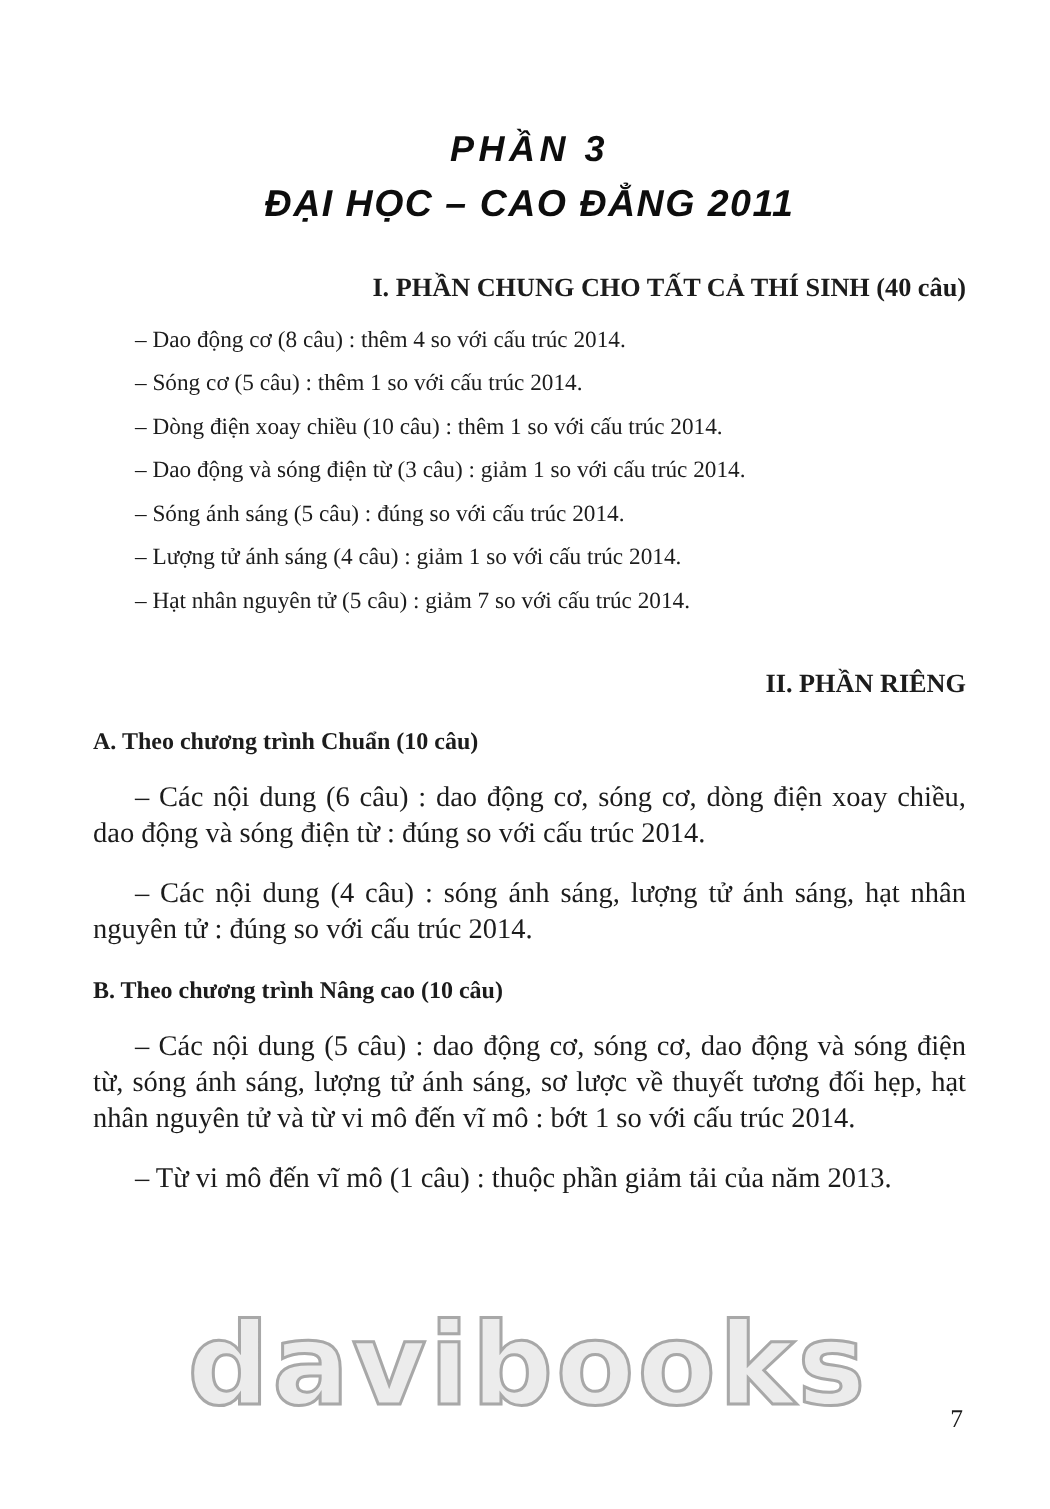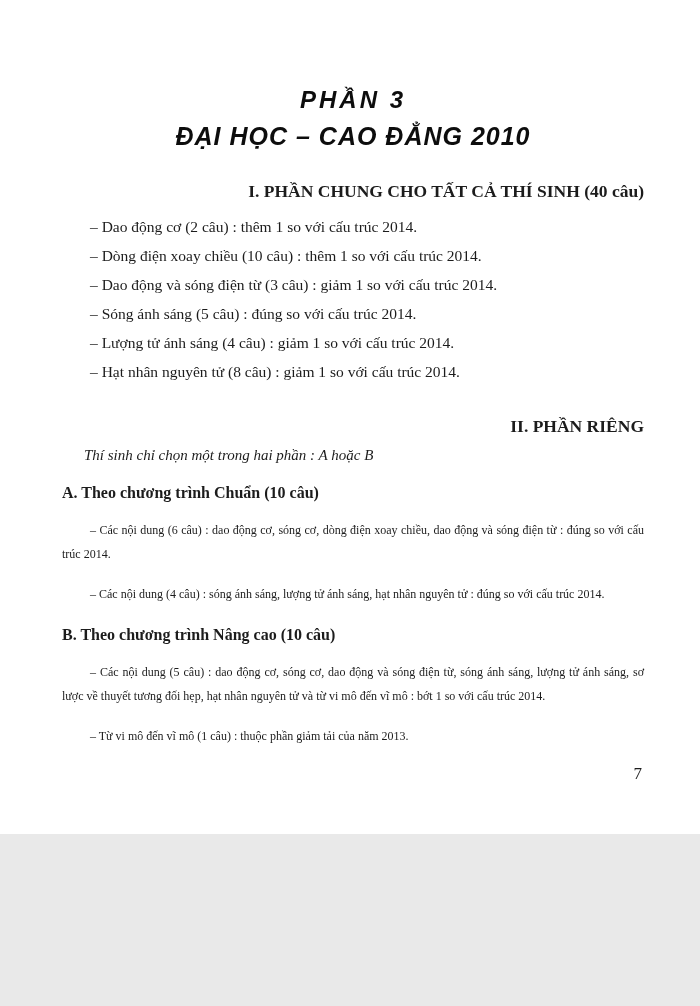--- a/index.html
+++ b/index.html
@@ -1,18 +1,18 @@
 <!DOCTYPE html>
 <html><head>
 <meta charset="utf-8">
 <style>
   html,body { margin:0; padding:0; background:#e9e9e9; }
   .page {
     position:relative;
-    width:700px; height:834px;
+    width:700px; height:1006px;
     margin:0 auto;
     background:#ffffff;
     font-family:"Liberation Serif", serif;
     color:#1c1c1c;
     overflow:hidden;
     box-shadow:0 0 4px rgba(0,0,0,.15);
   }
   .content { position:absolute; top:0; left:0; right:0; padding:86px 56px 0 62px; }
 
   .title-block {
@@ -39,21 +39,21 @@
   }
   .item {
     margin:0;
     text-indent:28px;
     font-size:15.5px;
     line-height:29px;
   }
   .para {
     margin:16px 0 8px 0;
     text-indent:28px;
-    font-size:12px;
+    font-size:19px;
     line-height:24px;
     text-align:justify;
   }
   .note {
     font-style:italic;
     font-size:15px;
     margin:10px 0 4px 0;
     padding-left:22px;
   }
 
@@ -91,33 +91,33 @@
   }
 </style>
 </head>
 <body>
 
 <div class="page">
   <div class="content">
 
     <div class="title-block">
       <div class="title-line1">PHẦN 3</div>
-      <div class="title-line3">ĐẠI HỌC – CAO ĐẲNG 2010</div>
+      <div class="title-line3">ĐẠI HỌC – CAO ĐẲNG 2011</div>
     </div>
 
     <div class="section-heading">I. PHẦN CHUNG CHO TẤT CẢ THÍ SINH (40 câu)</div>
-    <p class="item">– Dao động cơ (2 câu) : thêm 1 so với cấu trúc 2014.</p>
+    <p class="item">– Dao động cơ (8 câu) : thêm 4 so với cấu trúc 2014.</p>
+    <p class="item">– Sóng cơ (5 câu) : thêm 1 so với cấu trúc 2014.</p>
     <p class="item">– Dòng điện xoay chiều (10 câu) : thêm 1 so với cấu trúc 2014.</p>
     <p class="item">– Dao động và sóng điện từ (3 câu) : giảm 1 so với cấu trúc 2014.</p>
     <p class="item">– Sóng ánh sáng (5 câu) : đúng so với cấu trúc 2014.</p>
     <p class="item">– Lượng tử ánh sáng (4 câu) : giảm 1 so với cấu trúc 2014.</p>
-    <p class="item">– Hạt nhân nguyên tử (8 câu) : giảm 1 so với cấu trúc 2014.</p>
+    <p class="item">– Hạt nhân nguyên tử (5 câu) : giảm 7 so với cấu trúc 2014.</p>
 
     <div class="section-heading">II. PHẦN RIÊNG</div>
-    <p class="note">Thí sinh chỉ chọn một trong hai phần : A hoặc B</p>
 
     <div class="sub-heading">A. Theo chương trình Chuẩn (10 câu)</div>
     <p class="para">– Các nội dung (6 câu) : dao động cơ, sóng cơ, dòng điện xoay chiều, dao động và sóng điện từ : đúng so với cấu trúc 2014.</p>
     <p class="para">– Các nội dung (4 câu) : sóng ánh sáng, lượng tử ánh sáng, hạt nhân nguyên tử : đúng so với cấu trúc 2014.</p>
 
     <div class="sub-heading">B. Theo chương trình Nâng cao (10 câu)</div>
     <p class="para">– Các nội dung (5 câu) : dao động cơ, sóng cơ, dao động và sóng điện từ, sóng ánh sáng, lượng tử ánh sáng, sơ lược về thuyết tương đối hẹp, hạt nhân nguyên tử và từ vi mô đến vĩ mô : bớt 1 so với cấu trúc 2014.</p>
     <p class="para">– Từ vi mô đến vĩ mô (1 câu) : thuộc phần giảm tải của năm 2013.</p>
 
   </div>

